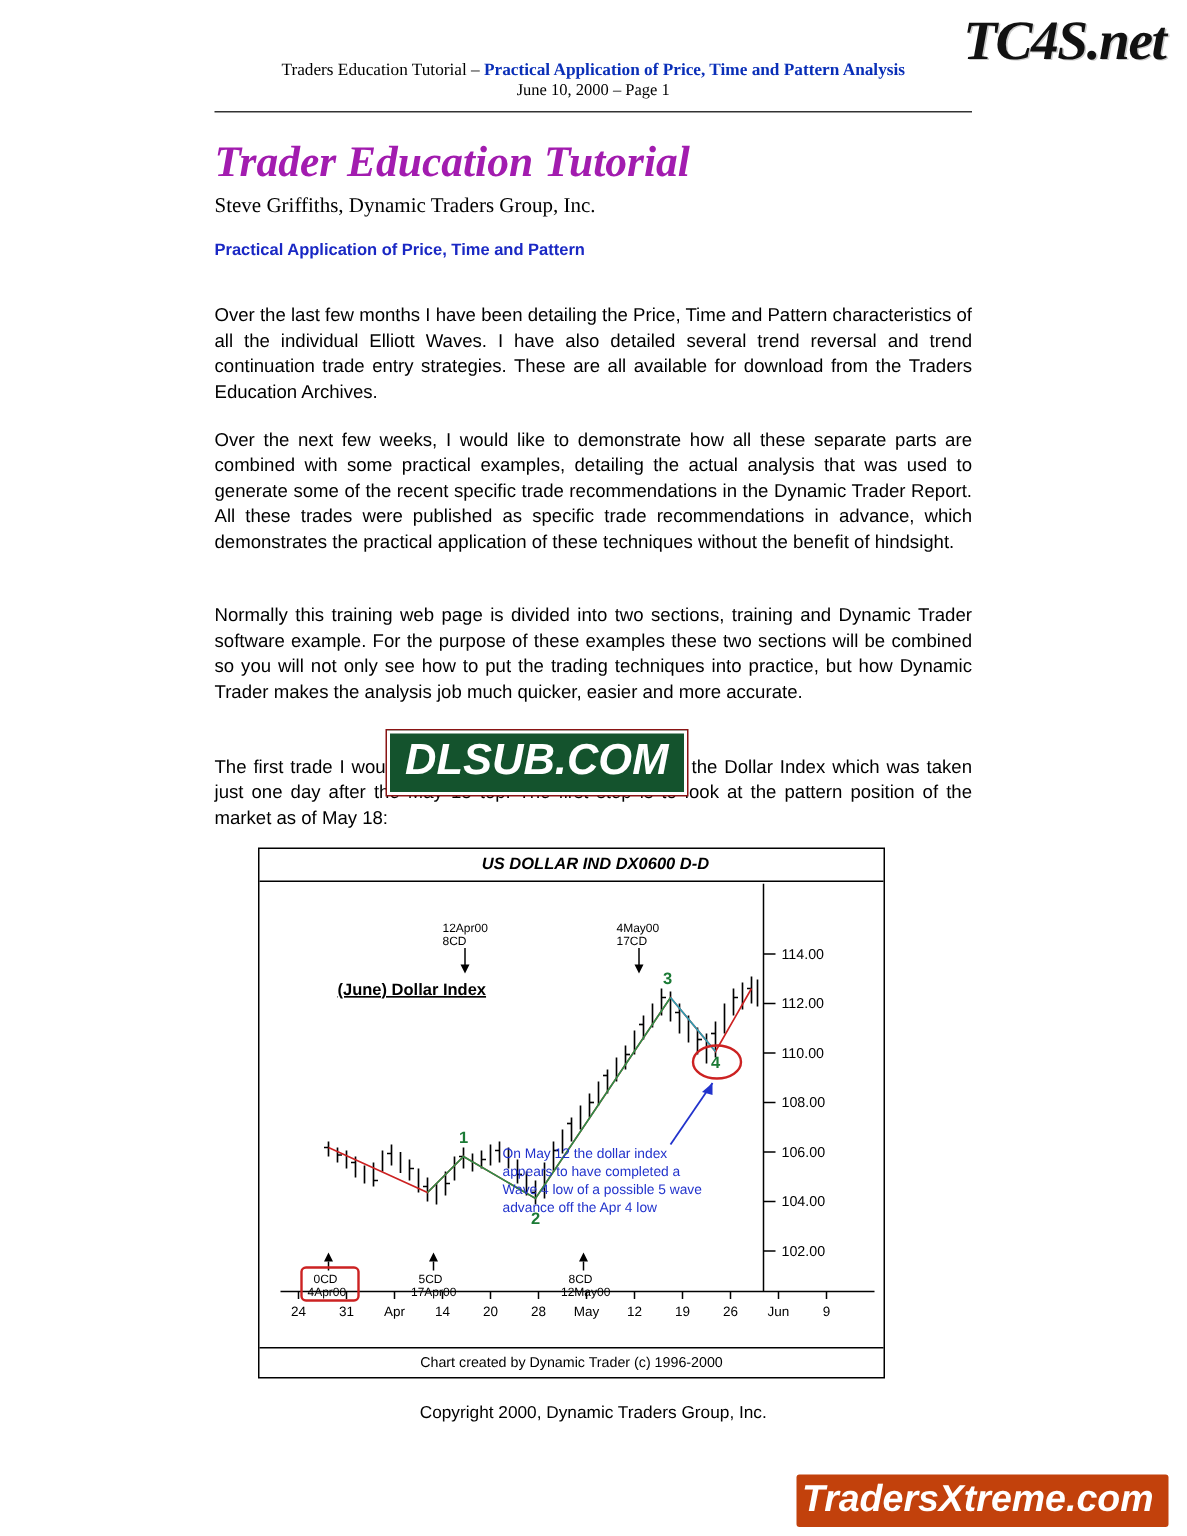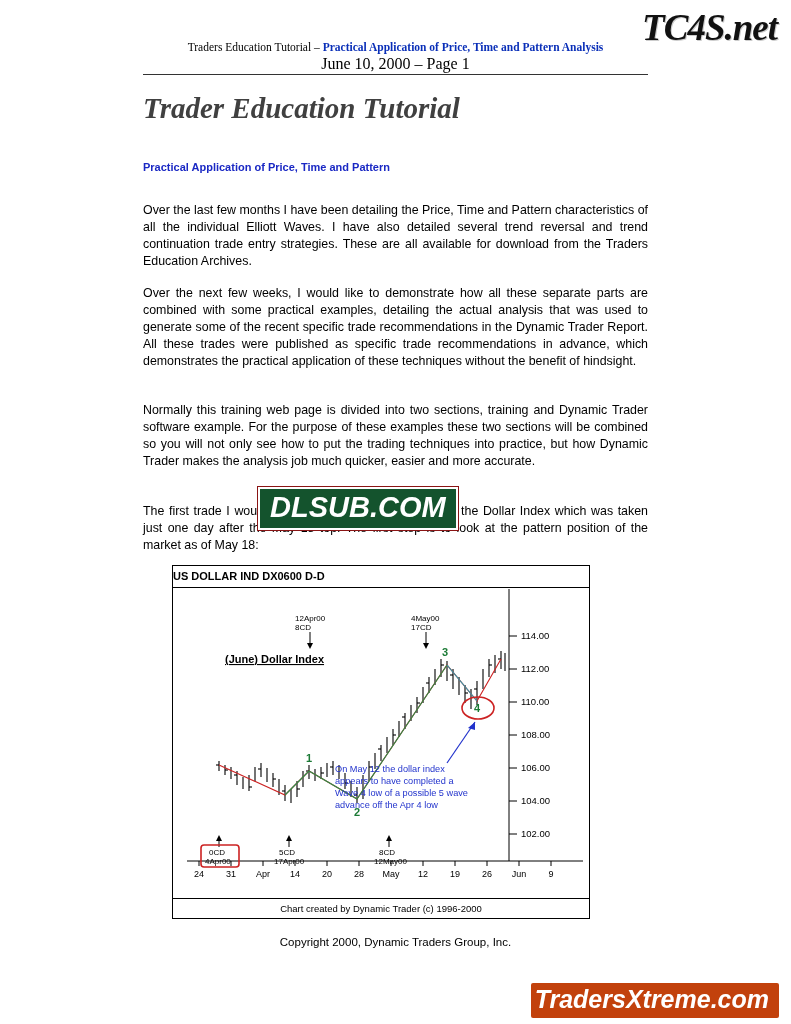--- a/index.html
+++ b/index.html
@@ -75,41 +75,41 @@
     text-align: center;
     font-size: 11.5px;
     line-height: 1.25;
     color: #000000;
   }
   .doc-header .hdr-red {
     color: #0a2fb8;
     font-weight: bold;
   }
   .doc-header .hdr-line2 {
-    font-size: 16px;
+    font-size: 11px;
   }
   .hdr-rule {
     position: absolute;
     left: 143px;
     top: 74px;
     width: 505px;
     height: 0;
     border-top: 1px solid #333333;
   }
 
   
   .main-title {
     position: absolute;
     left: 143px;
     top: 92px;
     font-family: "Liberation Serif", serif;
     font-size: 29px;
     font-weight: bold;
     font-style: italic;
-    color: #404040;
+    color: #a21caf;
   }
   .byline {
     position: absolute;
     left: 143px;
     top: 130px;
     font-size: 14px;
     color: #000000;
   }
   .subtitle {
     position: absolute;
@@ -142,27 +142,28 @@
     position: absolute;
     left: 172px;
     top: 565px;
     width: 416px;
     height: 352px;
     background: #ffffff;
     border: 1px solid #000000;
   }
   .chart-title {
     position: absolute;
-    left: 0; top: 4px;
+    left: 16px; top: 4px;
     width: 100%;
-    text-align: left;
+    text-align: center;
     font-family: "Liberation Sans", sans-serif;
     font-size: 11px;
     font-weight: bold;
     color: #000000;
+    font-style: italic;
   }
   .chart-title-rule {
     position: absolute;
     left: 0; top: 21px;
     width: 100%;
     border-top: 1px solid #000000;
   }
   .chart-footer {
     position: absolute;
     left: 0; bottom: 4px;
@@ -208,20 +209,21 @@
 
   <div class="doc-header">
     <div>
       <span>Traders Education Tutorial – </span><span class="hdr-red">Practical Application of Price, Time and Pattern Analysis</span>
     </div>
     <div class="hdr-line2">June 10, 2000 – Page 1</div>
   </div>
   <div class="hdr-rule"></div>
 
   <div class="main-title">Trader Education Tutorial</div>
+  <div class="byline">Steve Griffiths, Dynamic Traders Group, Inc.</div>
   <div class="subtitle">Practical Application of Price, Time and Pattern</div>
 
   <div class="body-text" id="para0">Over the last few months I have been detailing the Price, Time and Pattern characteristics of all the individual Elliott Waves. I have also detailed several trend reversal and trend continuation trade entry strategies. These are all available for download from the Traders Education Archives.</div>
   <div class="body-text" id="para1">Over the next few weeks, I would like to demonstrate how all these separate parts are combined with some practical examples, detailing the actual analysis that was used to generate some of the recent specific trade recommendations in the Dynamic Trader Report. All these trades were published as specific trade recommendations in advance, which demonstrates the practical application of these techniques without the benefit of hindsight.</div>
   <div class="body-text" id="para2">Normally this training web page is divided into two sections, training and Dynamic Trader software example. For the purpose of these examples these two sections will be combined so you will not only see how to put the trading techniques into practice, but how Dynamic Trader makes the analysis job much quicker, easier and more accurate.</div>
   <div class="body-text" id="para3">The first trade I would like to detail was a short trade in the Dollar Index which was taken just one day after the May 18 top. The first step is to look at the pattern position of the market as of May 18:</div>
 
   <div class="wm-dlsub">DLSUB.COM</div>
 
   <div class="chart-box">

